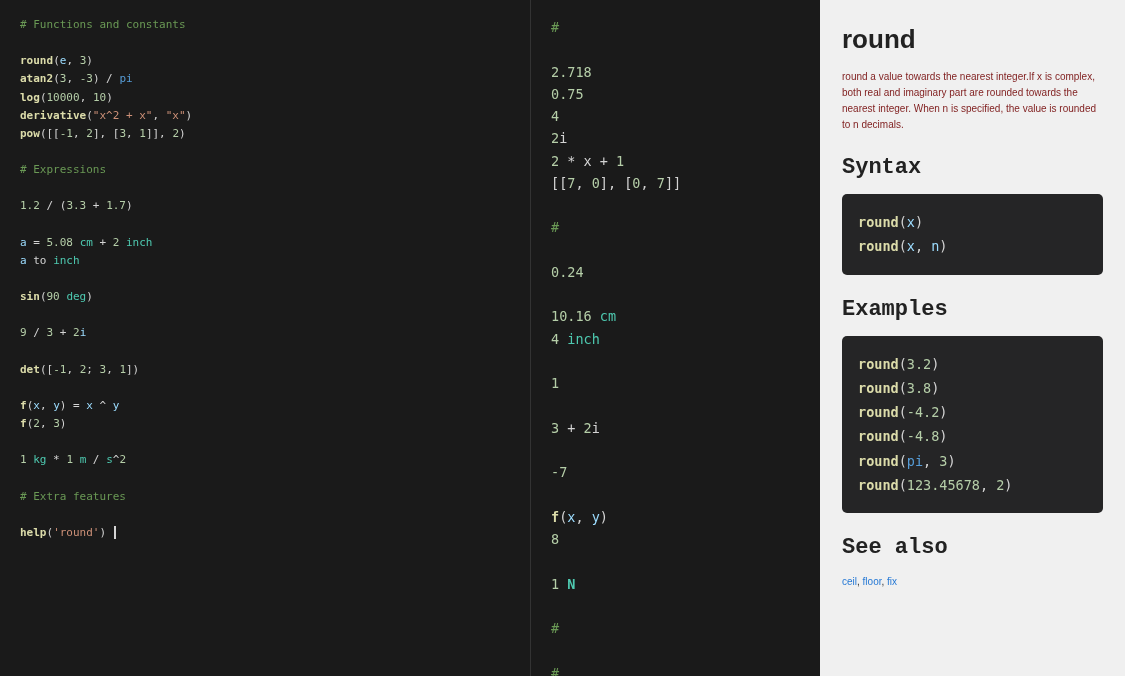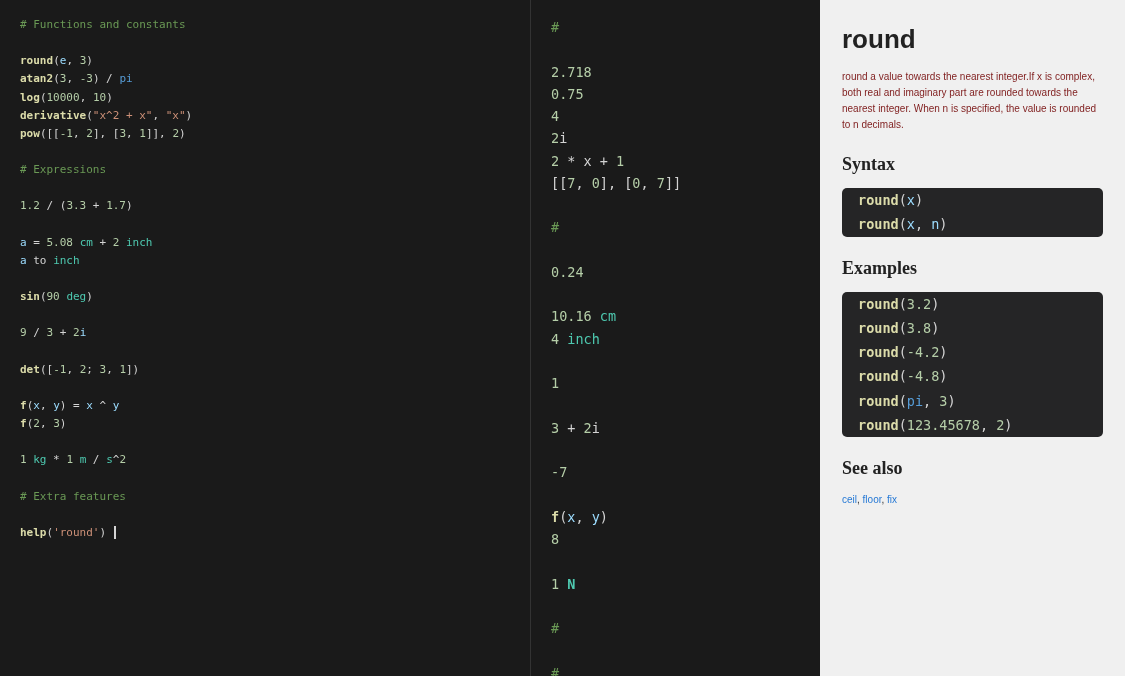--- a/index.html
+++ b/index.html
@@ -70,29 +70,29 @@
       font-family: Arial, sans-serif;
     }
     .help-description {
       font-size: 10px;
       color: #7f1d1d;
       margin-bottom: 18px;
       line-height: 1.6;
     }
     .help-link { color: #2679d5; text-decoration: none; }
     .help-section-title {
-      font-size: 18px;
+      font-size: 22px;
       font-weight: bold;
       margin-bottom: 10px;
-      font-family: Liberation Serif, serif;
+      font-family: Liberation Mono, monospace;
     }
     .code-block {
       background: #252526;
       border-radius: 5px;
-      padding: 0 16px;
+      padding: 16px 16px;
       margin-bottom: 18px;
       font-family: monospace;
       font-size: 13.5px;
       color: #d4d4d4;
       line-height: 1.8;
     }
     .code-block .fn-name { color: #dcdcaa; font-weight: bold; }
     .code-block .variable { color: #9cdcfe; }
     .help-see-also {
       color: #333;

